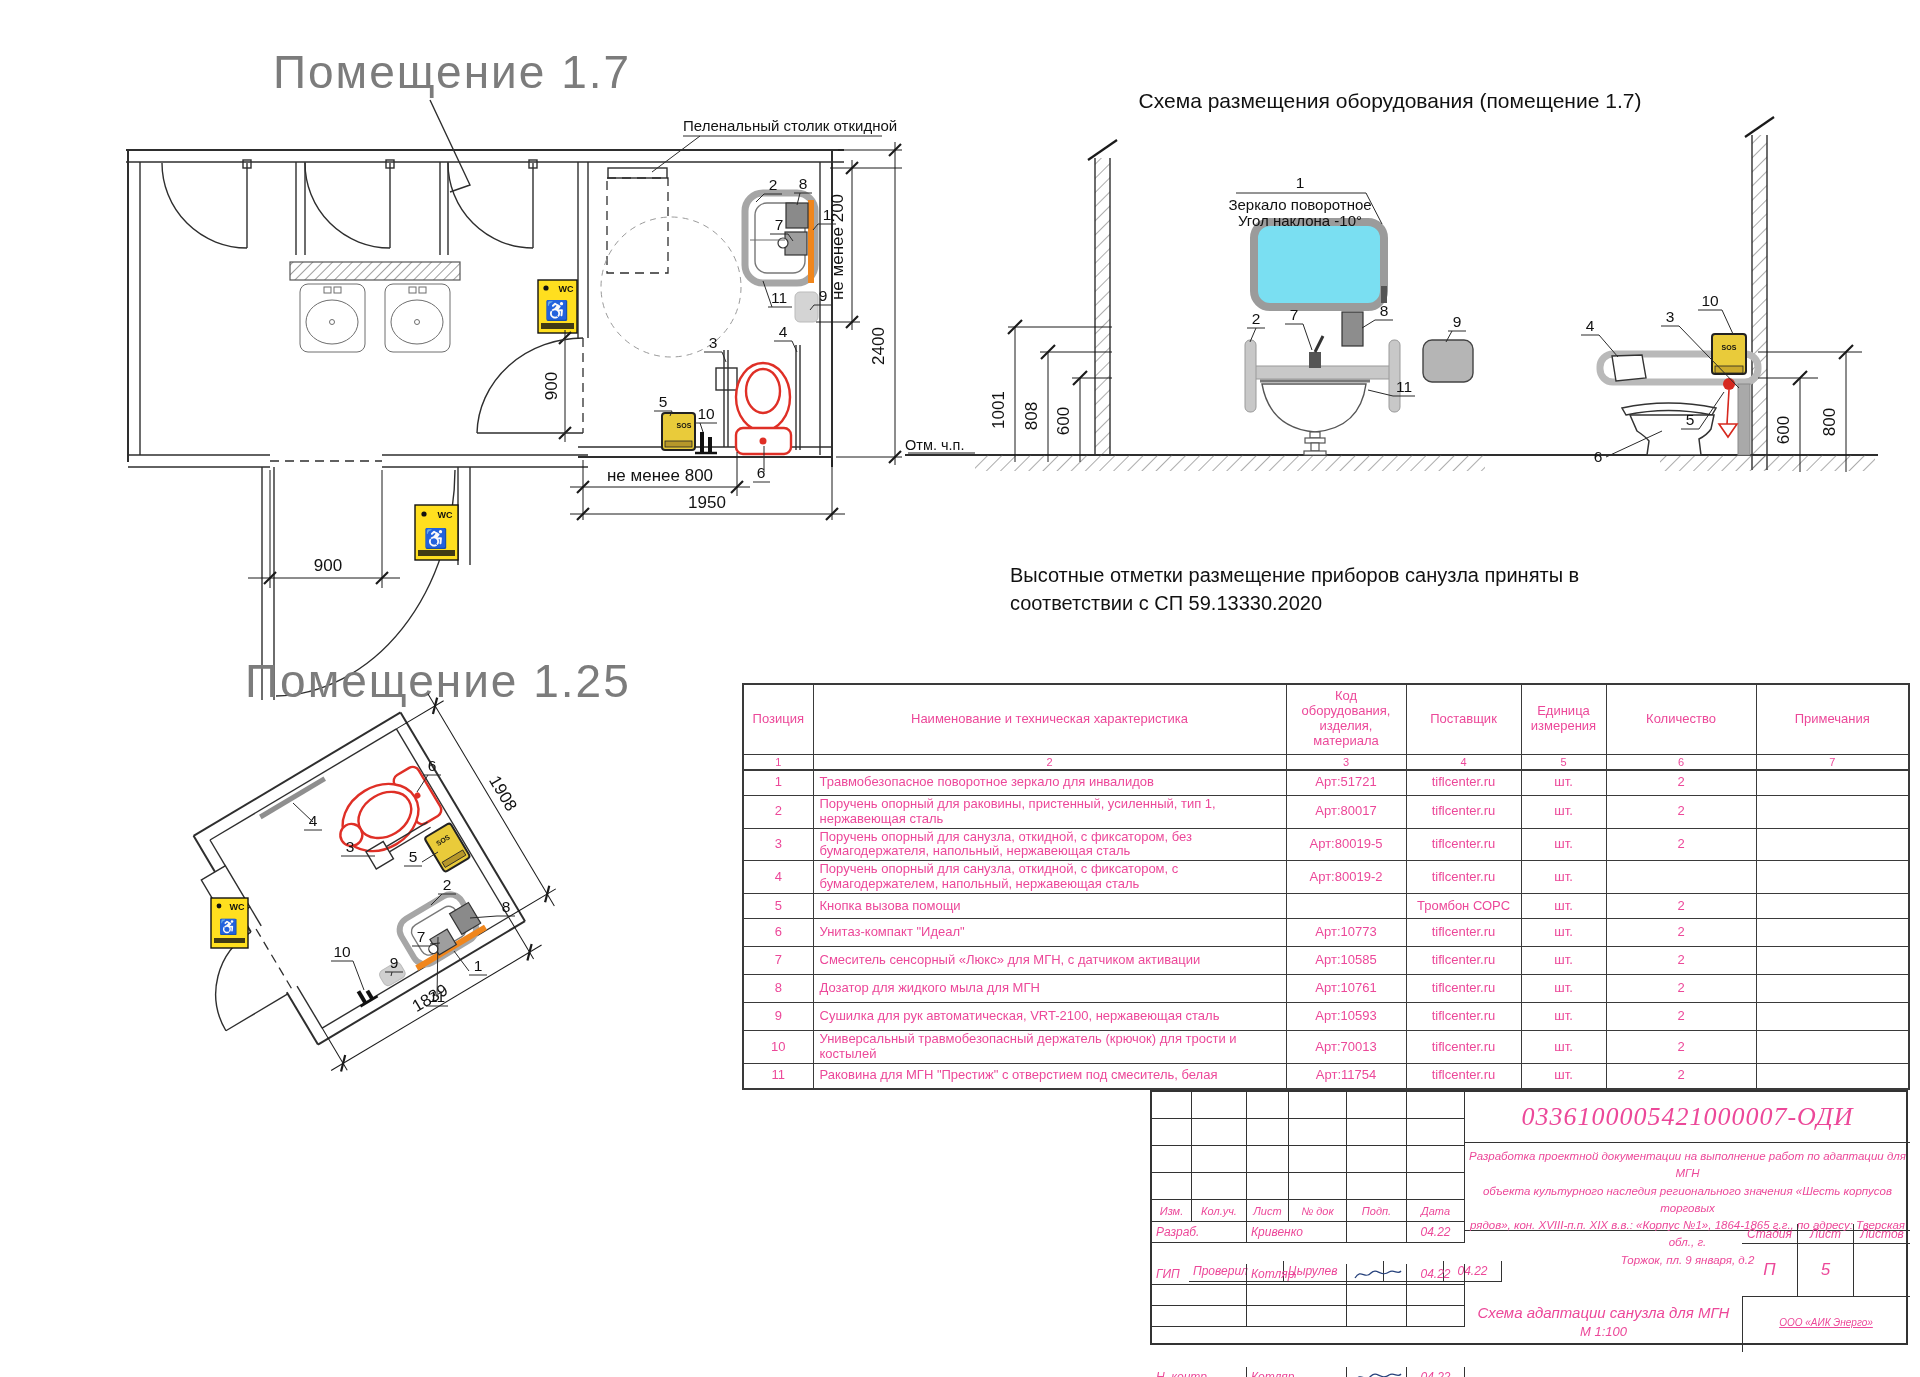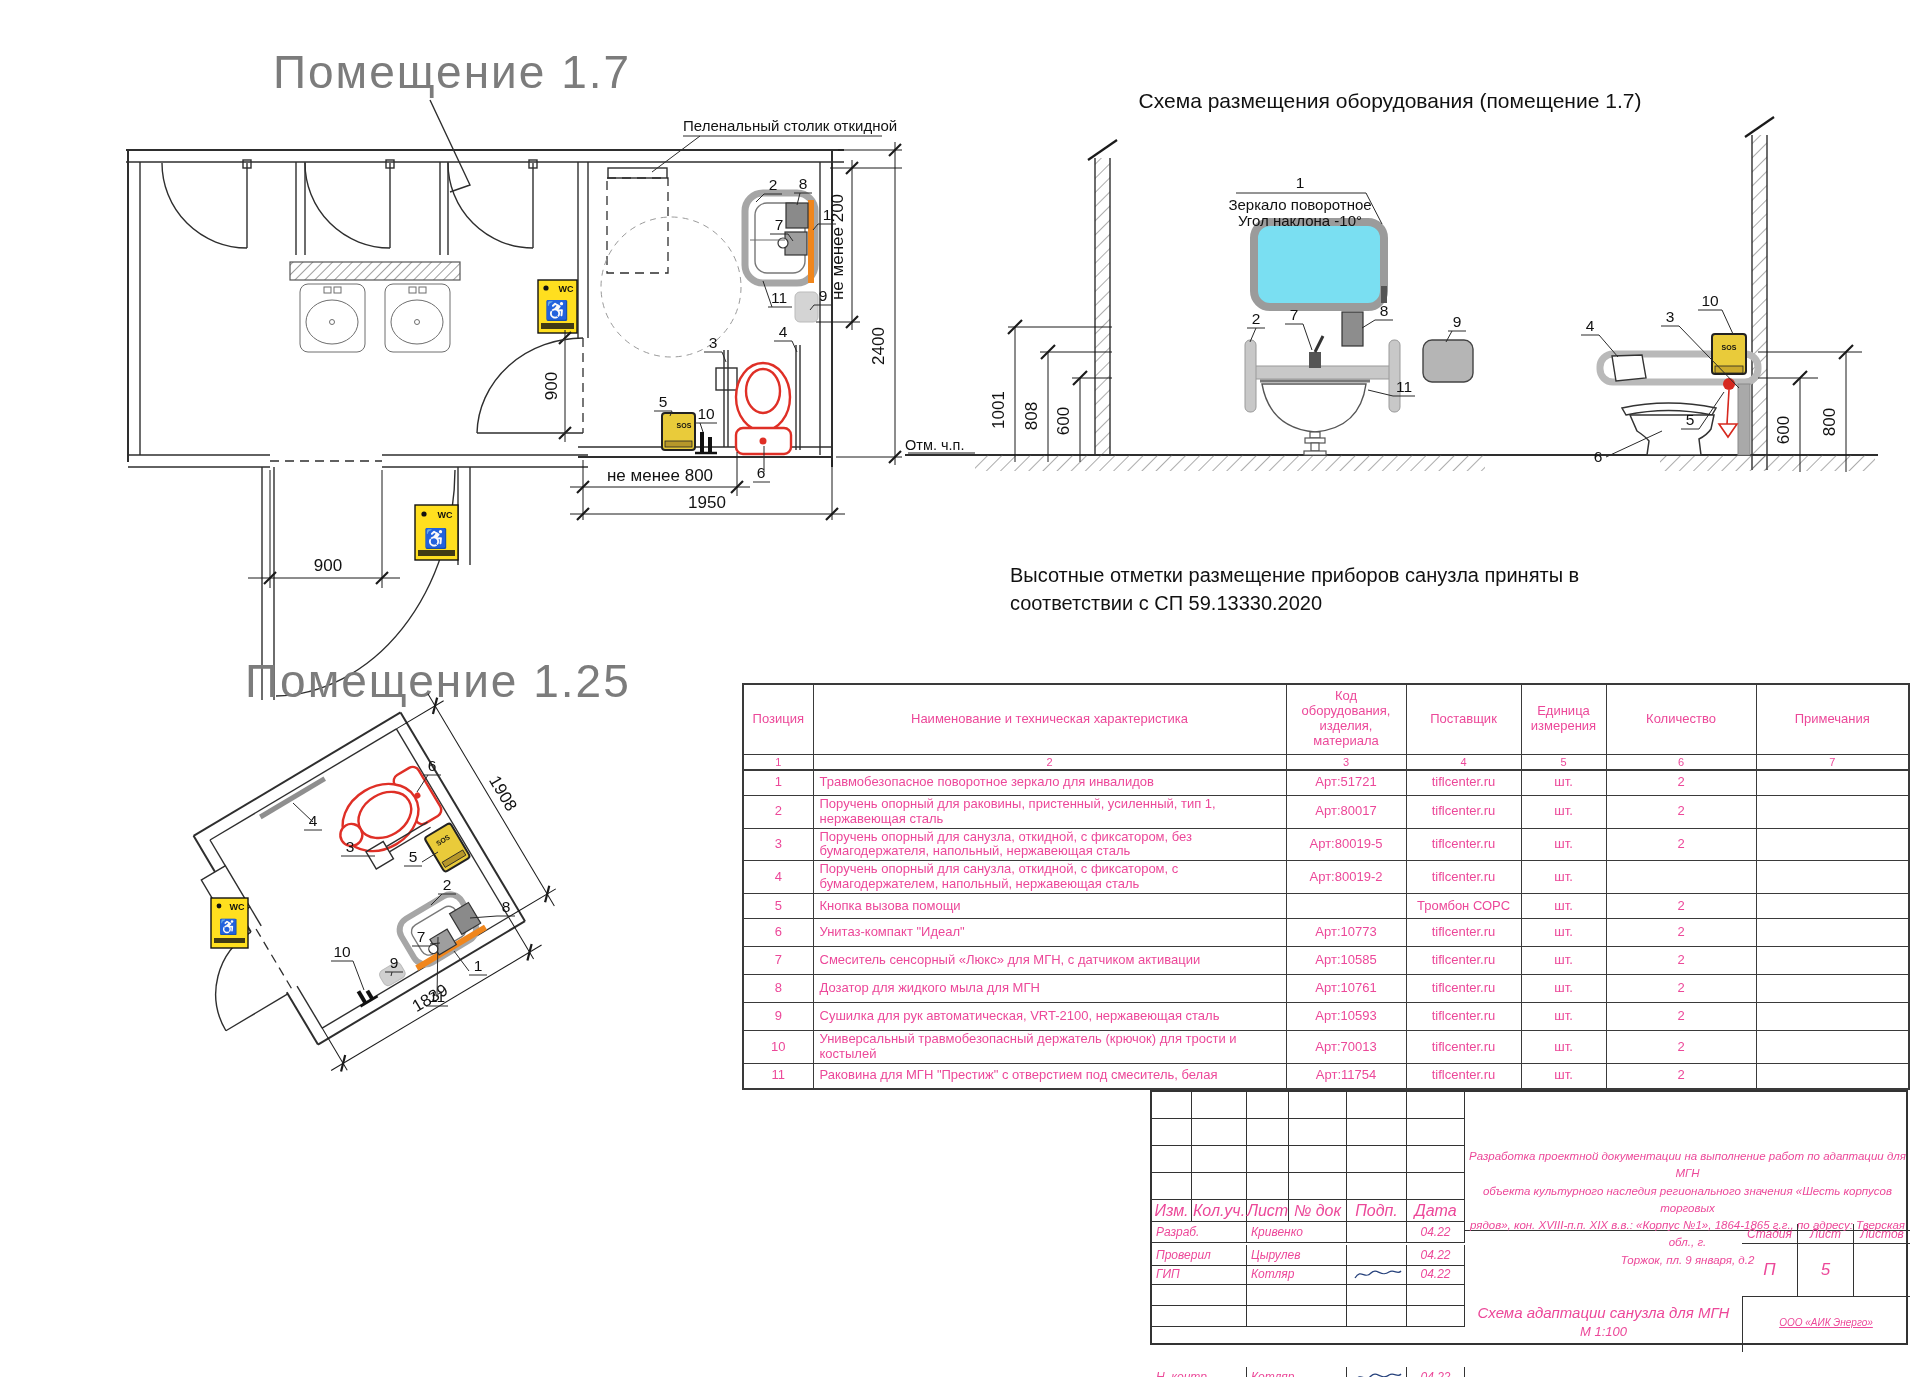--- a/index.html
+++ b/index.html
@@ -46,21 +46,21 @@
   .eqtable tbody tr:nth-child(6),.eqtable tbody tr:nth-child(7),
   .eqtable tbody tr:nth-child(8),.eqtable tbody tr:nth-child(9){height:28px;}
 
   
   .stamp{position:absolute;left:1150px;top:1090px;width:758px;height:255px;
          border:2px solid #333;box-sizing:border-box;font-style:italic;}
   .revgrid{position:absolute;left:0;top:0;width:313px;height:108px;display:grid;
            grid-template-columns:40px 55px 42px 58px 60px 58px;grid-auto-rows:27px;}
   .revgrid div{border-right:1px solid #333;border-bottom:1px solid #333;}
   .hdr6{position:absolute;left:0;top:108px;width:313px;height:22px;display:grid;
-        grid-template-columns:40px 55px 42px 58px 60px 58px;font-size:16px;}
+        grid-template-columns:40px 55px 42px 58px 60px 58px;font-size:11px;}
   .hdr6 div{border-right:1px solid #333;border-bottom:1px solid #333;display:flex;
         align-items:center;justify-content:center;}
   .srow{position:absolute;left:0;width:313px;height:21px;display:grid;
         grid-template-columns:95px 100px 60px 58px;font-size:12px;}
   .srow div{border-right:1px solid #333;border-bottom:1px solid #333;display:flex;
         align-items:center;padding-left:4px;overflow:hidden;}
   .srow div.ctr{justify-content:center;padding-left:0;}
   .docnum{position:absolute;left:313px;top:0;width:445px;height:50px;border-bottom:1px solid #333;
         display:flex;align-items:center;justify-content:center;font-size:26px;
         font-family:"Liberation Serif",serif;letter-spacing:1px;}
@@ -717,21 +717,21 @@
     <div>№ док</div>
     <div>Подп.</div>
     <div>Дата</div>
   </div>
   <div class="srow" style="top:130px;">
     <div>Разраб.</div>
     <div>Кривенко</div>
     <div></div>
     <div class="ctr">04.22</div>
   </div>
-  <div class="srow" style="top:153px;">
+  <div class="srow" style="top:169px;margin-left:37px;">
     <div>Проверил</div>
     <div>Цырулев</div>
     <div></div>
     <div class="ctr">04.22</div>
   </div>
   <div class="srow" style="top:172px;">
     <div>ГИП</div>
     <div>Котляр</div>
     <div>
           <svg width="52" height="16">
@@ -756,20 +756,21 @@
     <div>Н. контр.</div>
     <div>Котляр</div>
     <div>
           <svg width="52" height="16">
             <path d="M4,12 C10,2 14,14 20,7 C26,1 30,12 38,6 C43,3 47,9 50,5" stroke="#27427c" stroke-width="1.3" fill="none"></path>
           </svg>
         </div>
     <div class="ctr">04.22</div>
   </div>
 
+  <div class="docnum">0336100005421000007-ОДИ</div>
   <div class="descr">
     <div>Разработка проектной документации на выполнение работ по адаптации для МГН</div>
     <div>объекта культурного наследия регионального значения «Шесть корпусов торговых</div>
     <div>рядов», кон. XVIII-п.п. XIX в.в.: «Корпус №1», 1864-1865 г.г., по адресу: Тверская обл., г.</div>
     <div>Торжок, пл. 9 января, д.2</div>
   </div>
   <div class="stghdr">
     <div>Стадия</div>
     <div>Лист</div>
     <div class="lastcol">Листов</div>

